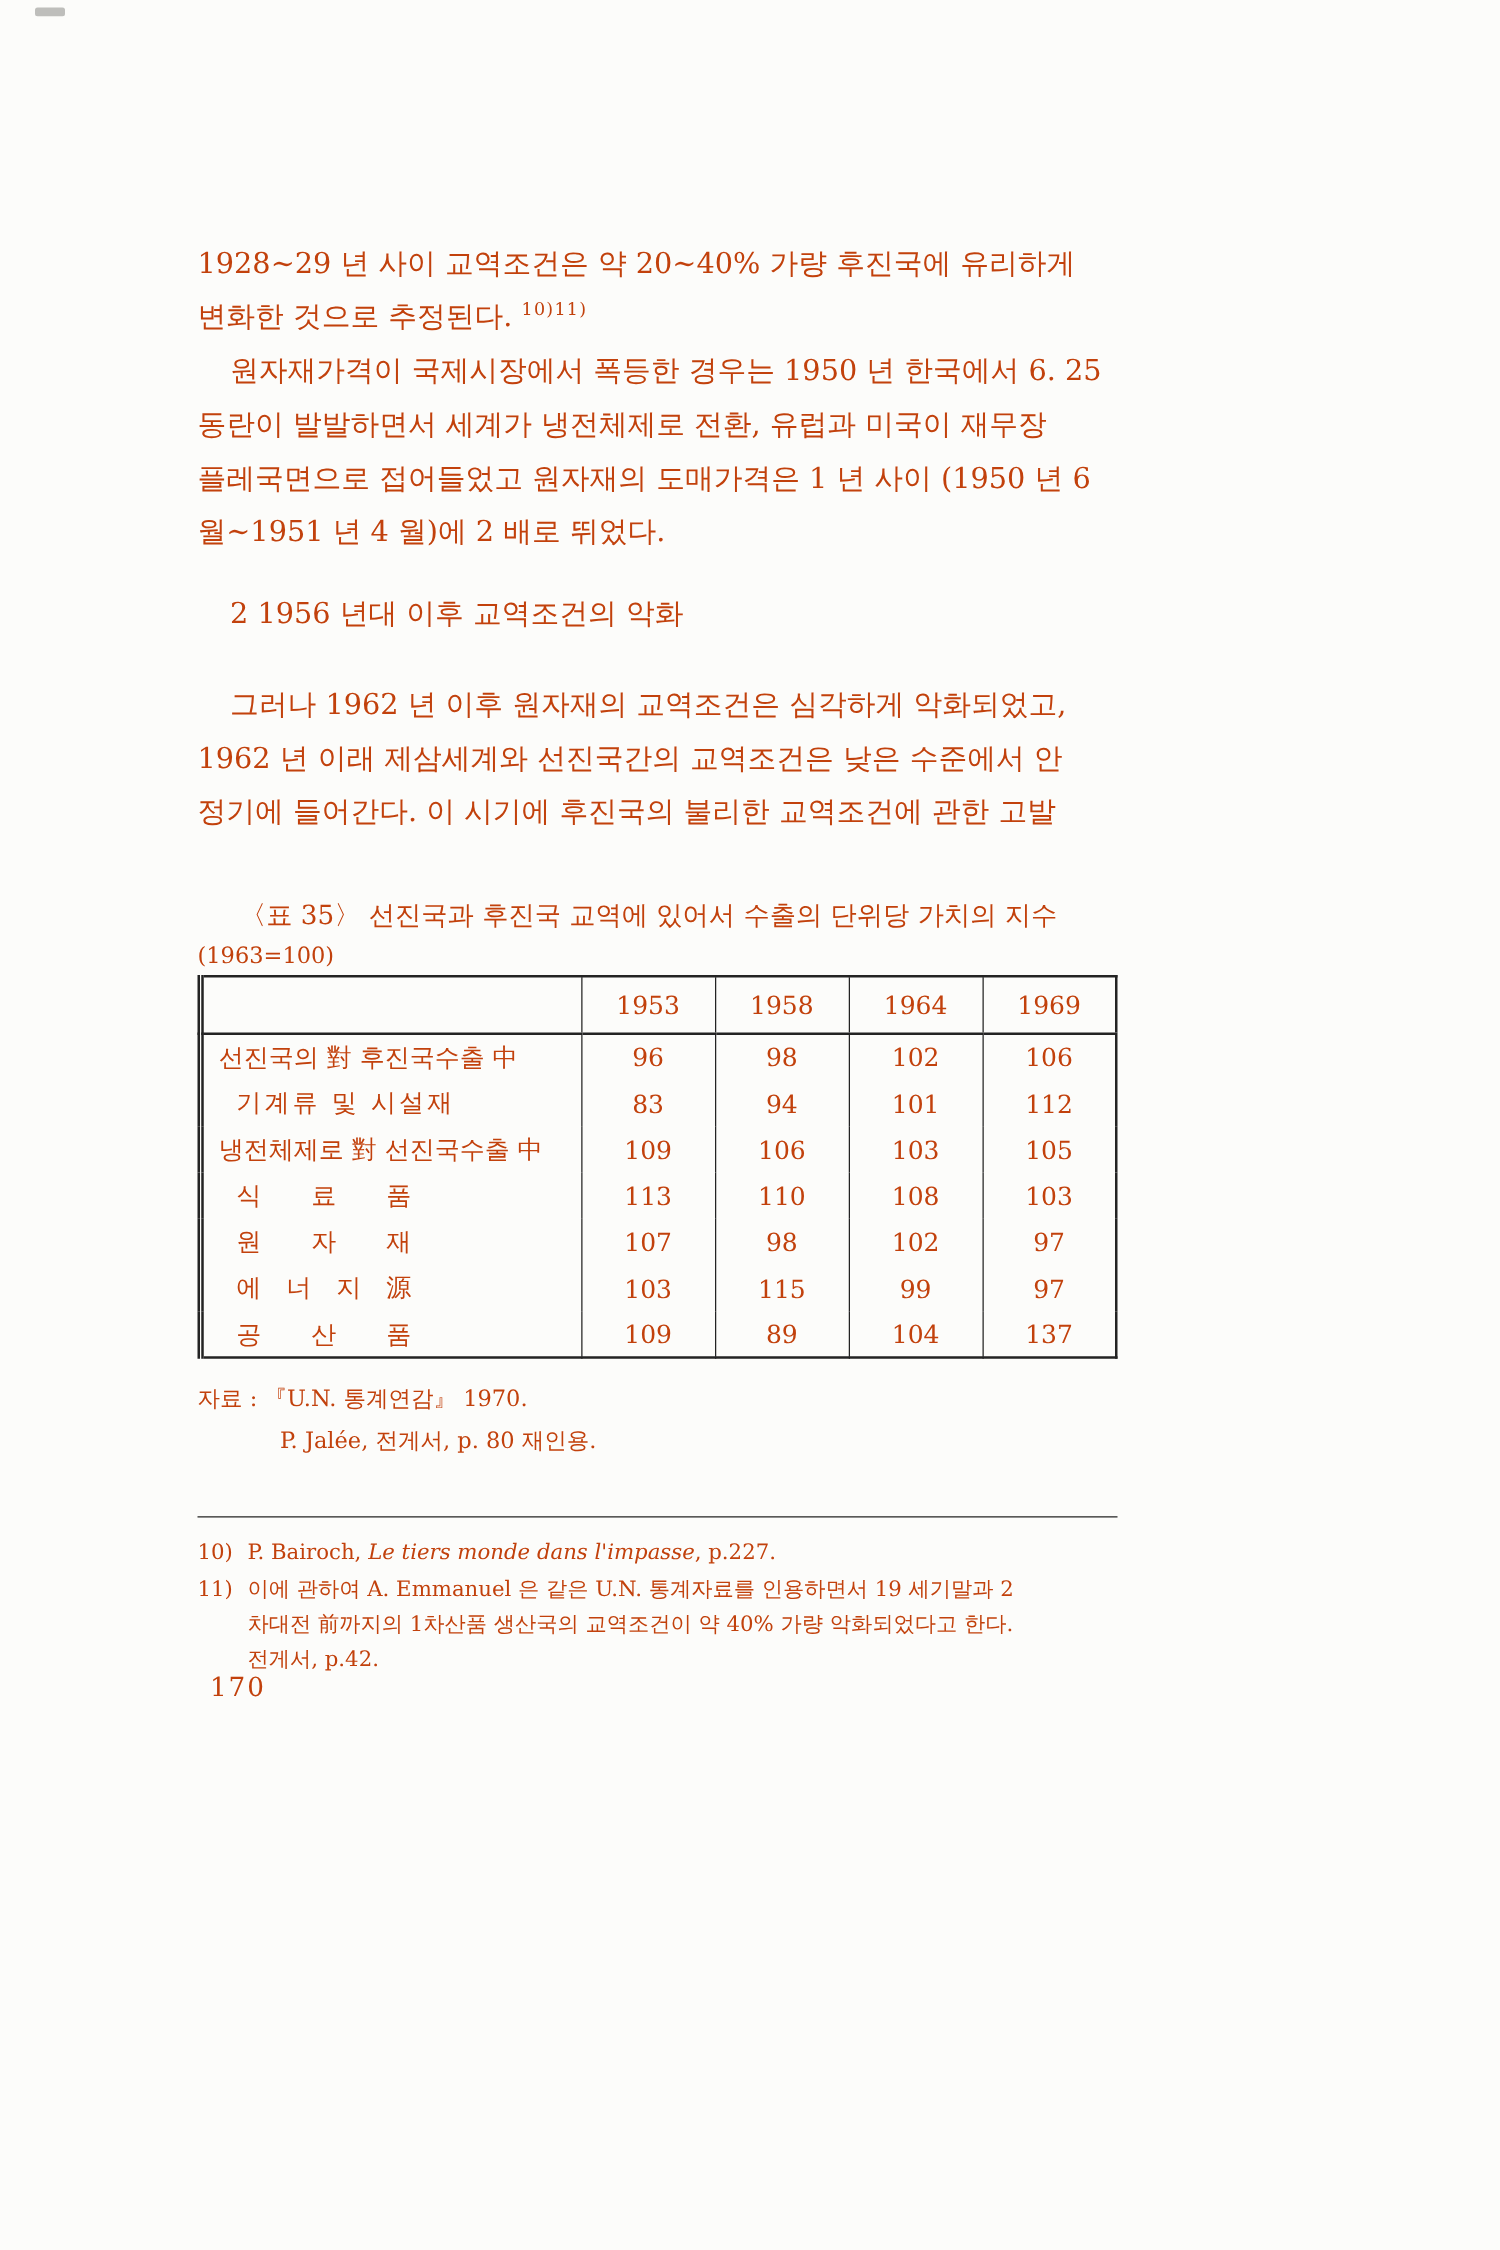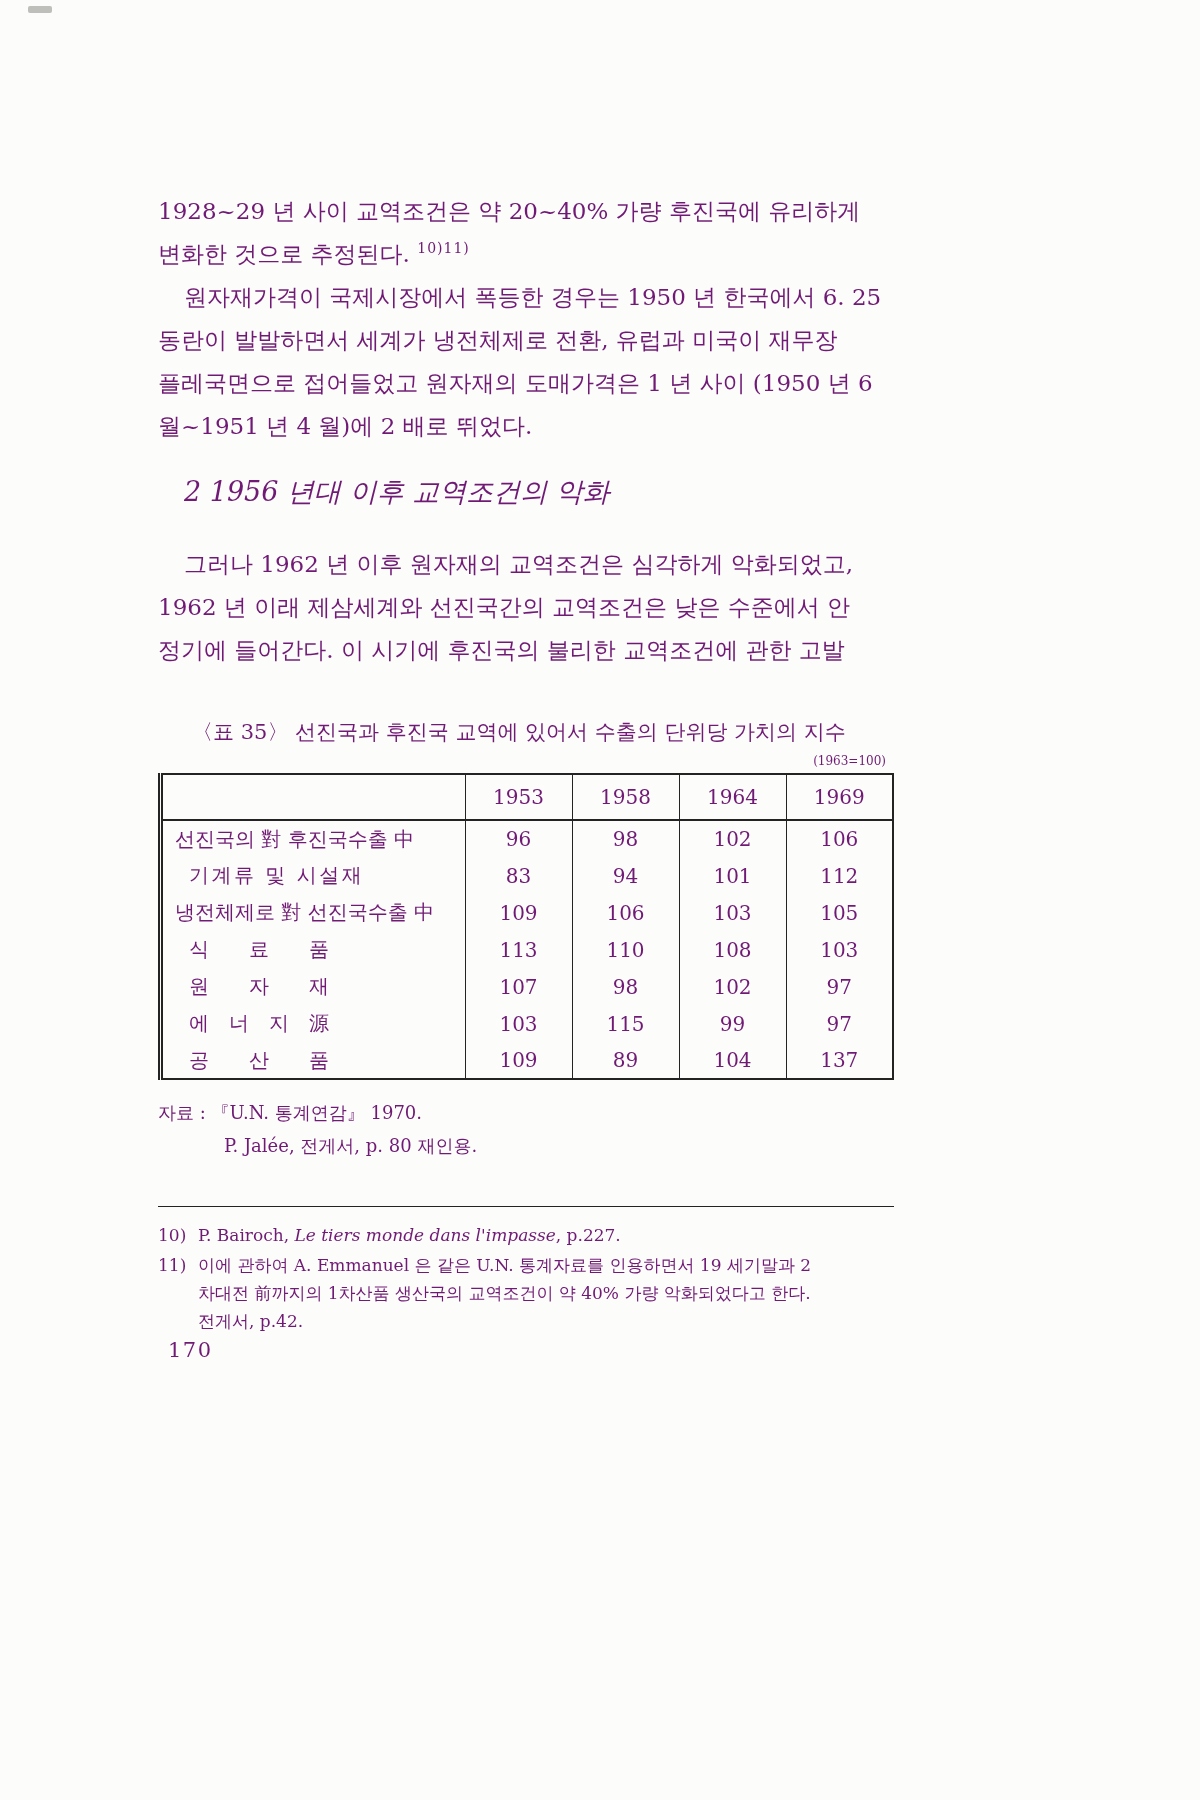--- a/index.html
+++ b/index.html
@@ -4,21 +4,21 @@
 <style>
   * { margin: 0; padding: 0; box-sizing: border-box; }
   html, body { background: #fcfcfa; }
   .page {
     position: relative;
     width: 1200px;
     height: 1800px;
     background: #fcfcfa;
     overflow: hidden;
     font-family: "DejaVu Serif", "Liberation Serif", serif;
-    color: #701a75;
+    color: #c2410c;
   }
   .artifact {
     position: absolute;
     left: 28px; top: 6px;
     width: 24px; height: 7px;
     background: #8a8a86;
     opacity: .55;
     border-radius: 2px;
   }
   .content {
@@ -33,36 +33,35 @@
     white-space: nowrap;
   }
   .indent { padding-left: 26px; }
   .fnref {
     font-size: 14px;
     vertical-align: super;
     line-height: 0;
     letter-spacing: 1px;
   }
   .heading {
-    font-size: 27px;
+    font-size: 23px;
     line-height: 43px;
     margin: 22px 0 30px 0;
     padding-left: 26px;
     white-space: nowrap;
-    font-style: italic;
   }
   .tablewrap { margin-top: 46px; }
   .tbl-title {
     font-size: 21px;
     padding-left: 34px;
     white-space: nowrap;
   }
   .tbl-note {
-    font-size: 12px;
-    text-align: right;
+    font-size: 18px;
+    text-align: left;
     padding-right: 8px;
     margin-top: 8px;
   }
   table.dtable {
     width: 100%;
     border-collapse: collapse;
     margin-top: 5px;
     border-top: 2px solid #232323;
     border-bottom: 2px solid #232323;
     border-right: 2px solid #232323;

